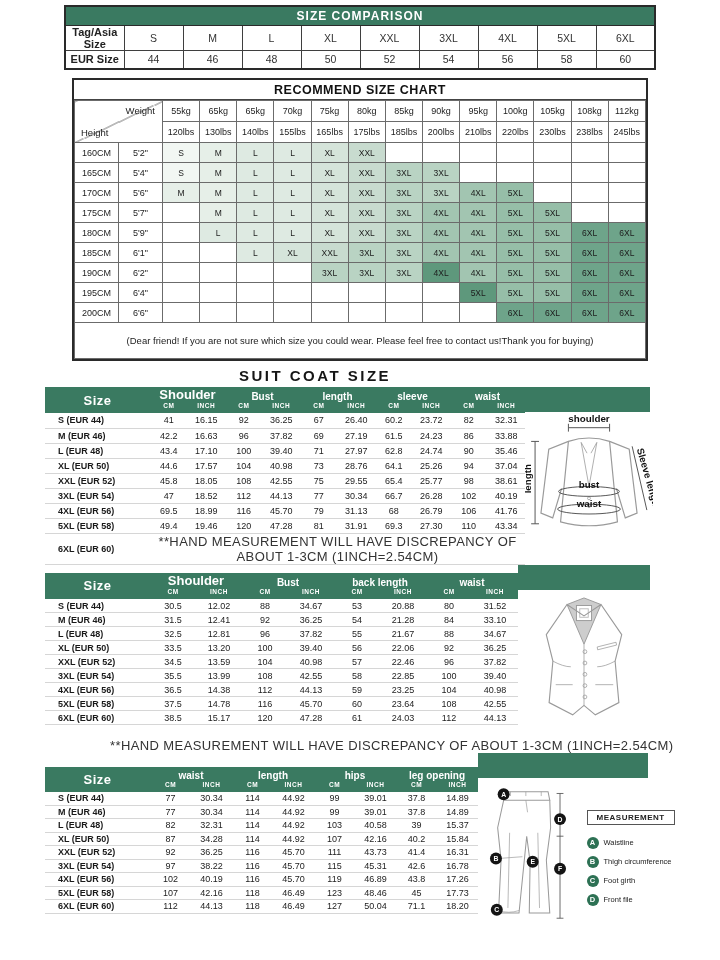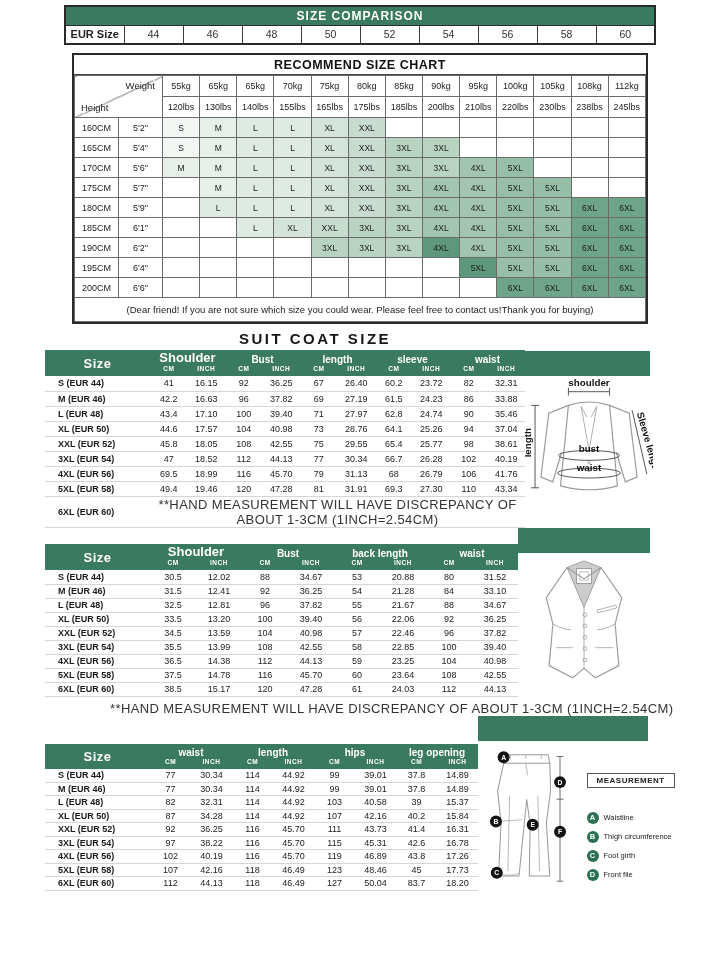--- a/index.html
+++ b/index.html
@@ -28,25 +28,25 @@
   .rec-table th, .rec-table td { border:1px solid #6b6b6b; text-align:center; font-weight:normal; }
   .rec-table .corner { position:relative; width:88px; padding:0;
     background:linear-gradient(to bottom right, #fff 49.4%, #777 49.4%, #777 50.6%, #fff 50.6%);text-decoration:underline; }
   .corner .w { position:absolute; top:4px; right:7px; font-size:9.5px; color:#222; }
   .corner .h { position:absolute; bottom:4px; left:6px; font-size:9.5px; color:#222; }
   .rec-table thead th { height:21px; font-size:9px; color:#222; }
   .rec-table tbody tr { height:20px;margin-left:16px; }
   .rec-table .hcell { width:47px; font-size:9px; color:#222; }
   .rec-table .hcell2 { width:41px; font-size:9px; color:#222; }
   .rec-table .mcell { font-size:8.5px; color:#1c1c1c; }
-  .rec-table tfoot td { height:24px; font-size:9.5px; color:#222; border-top:1px solid #444; }
+  .rec-table tfoot td { height:36px; font-size:9.5px; color:#222; border-top:1px solid #444; }
   
   .spec-title { width:540px; margin:6px 0 3px 45px; text-align:center;
     font-size:15px; font-weight:bold; letter-spacing:2.5px; color:#161616; }
-  .spec-flex { display:flex; margin-left:45px; align-items:flex-end; }
+  .spec-flex { display:flex; margin-left:45px; align-items:center; }
   .spec-right { position:relative; }
   .band-ext { background:var(--green); height:25px; }
   .spec-table { border-collapse:collapse; table-layout:fixed; }
   .coat-table { width:480px; }
   .vest-table { width:473px; }
   .pants-table { width:433px; }
   .spec-table thead th { background:var(--green); color:#fff; padding:0; }
   .spec-table .size-h { width:105px; font-size:13px; font-weight:bold; letter-spacing:.5px; }
   .spec-table .grp { height:14px; font-size:10px; font-weight:bold; vertical-align:bottom; }
   .spec-table .grp.big { font-size:13px; }
@@ -68,38 +68,50 @@
   .diagram { display:block; }
   .garment { fill:none; stroke:#9a9a9a; stroke-width:1.2; }
   .garment-thin { fill:none; stroke:#9a9a9a; stroke-width:0.8; }
   .measure { stroke:#555; stroke-width:1; fill:none; }
   .dlabel { font-family:"Liberation Sans", sans-serif; font-size:10px; font-weight:bold; fill:#111; }
   .badge { fill:#141414; }
   .badge-t { font-family:"Liberation Sans", sans-serif; font-size:8px; font-weight:bold; fill:#fff; text-anchor:middle; }
   
   .legend { margin:28px 0 0 6px; width:108px; }
   .legend-title { display:inline-block; border:1px solid #555; padding:2px 9px; font-size:8px;
-    font-weight:bold; letter-spacing:.5px; color:#222; margin-bottom:24px; }
+    font-weight:bold; letter-spacing:.5px; color:#222; margin-bottom:12px; }
   .legend-item { display:flex; align-items:center; margin-bottom:7px; }
   .legend-badge { width:12px; height:12px; border-radius:50%; background:var(--badge-green);
     color:#fff; font-size:7.5px; font-weight:bold; text-align:center; line-height:12px; margin-right:5px; flex:none; }
   .legend-label { font-size:7.5px; color:#222; white-space:nowrap; }
 </style>
 </head>
 <body>
 
 <div class="page">
 
   <table class="cmp-table">
     <thead>
       <tr class="cmp-title">
         <td colspan="10">SIZE COMPARISON</td>
       </tr>
     </thead>
     <tbody>
+        <tr>
+          <th class="rlabel">Tag/Asia Size</th>
+          <td>S</td>
+          <td>M</td>
+          <td>L</td>
+          <td>XL</td>
+          <td>XXL</td>
+          <td>3XL</td>
+          <td>4XL</td>
+          <td>5XL</td>
+          <td>6XL</td>
+        </tr>
         <tr>
           <th class="rlabel">EUR Size</th>
           <td>44</td>
           <td>46</td>
           <td>48</td>
           <td>50</td>
           <td>52</td>
           <td>54</td>
           <td>56</td>
           <td>58</td>
@@ -734,21 +746,21 @@
               <td class="val">17.73</td>
             </tr>
             <tr>
               <th class="scell">6XL (EUR 60)</th>
               <td class="val">112</td>
               <td class="val">44.13</td>
               <td class="val">118</td>
               <td class="val">46.49</td>
               <td class="val">127</td>
               <td class="val">50.04</td>
-              <td class="val">83.7</td>
+              <td class="val">71.1</td>
               <td class="val">18.20</td>
             </tr>
           </tbody>
       </table>
       <div class="spec-right pants-right">
         <div class="band-ext"></div>
         <div class="pants-body">
           <svg class="diagram" width="104" height="146" viewBox="0 0 120 168" style="margin-top:4px">
             <path class="garment" d="M32,10 L82,10 L84,20 L30,20 Z"></path>
             <path class="garment-thin" d="M38,10 L38,15 M56,10 L56,15 M74,10 L74,15 M56,20 L58,34"></path>

